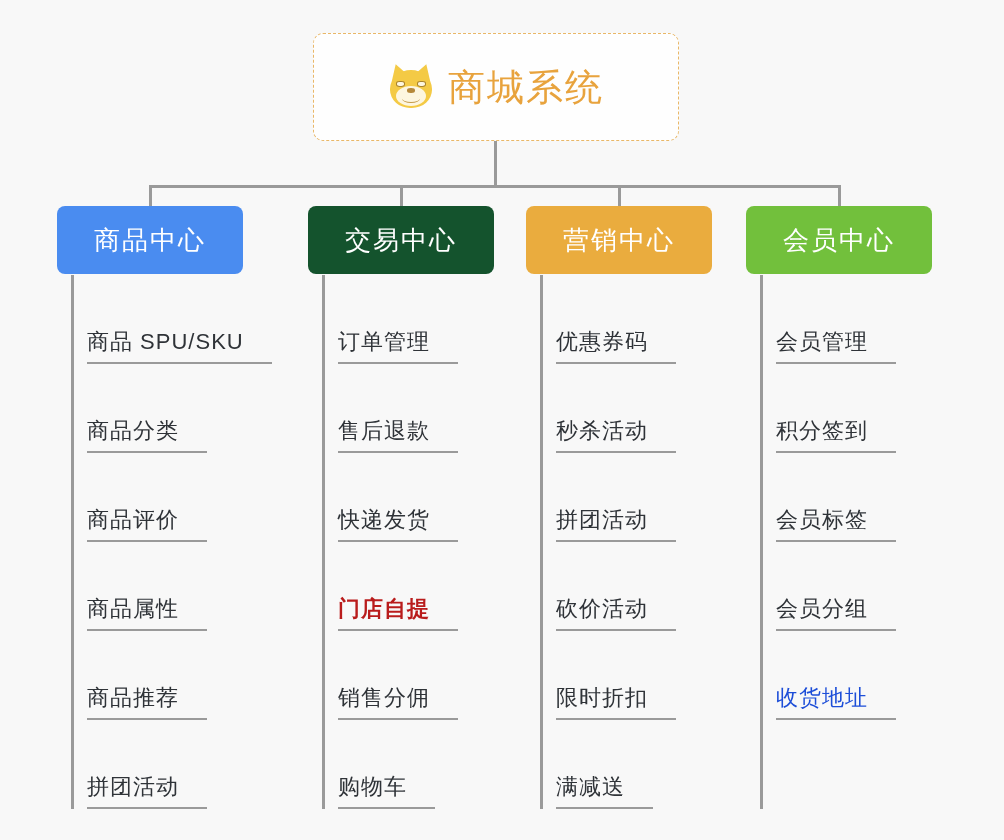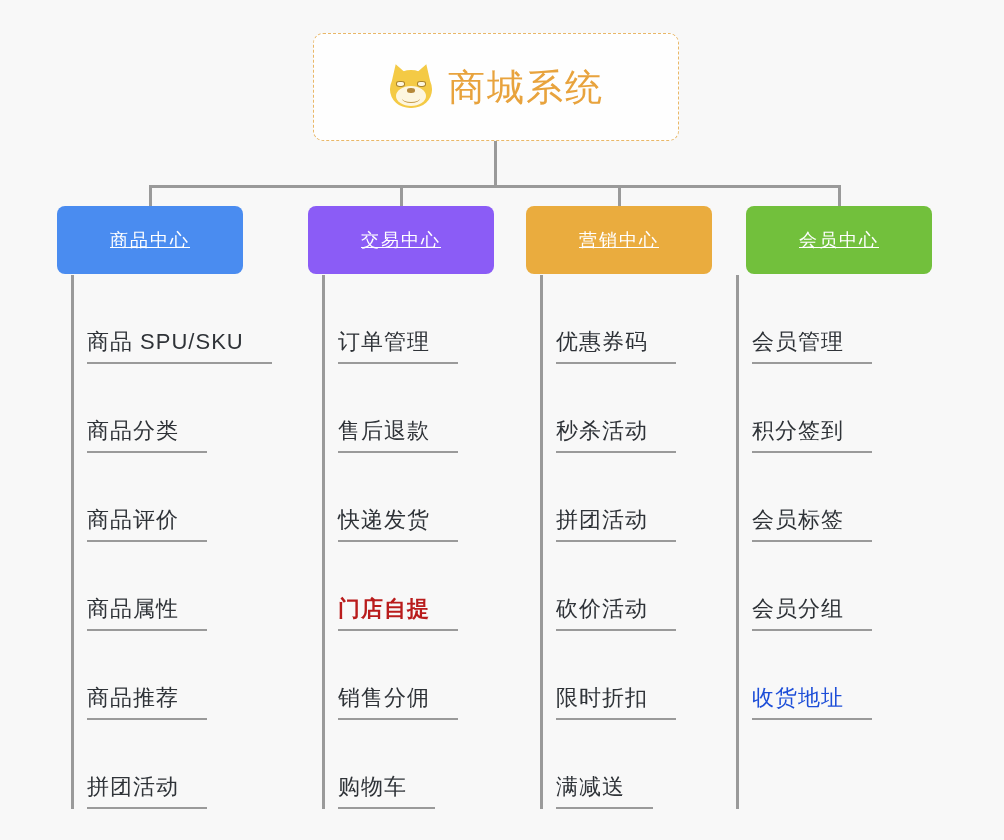--- a/index.html
+++ b/index.html
@@ -111,24 +111,23 @@
 
   
   .cat-header {
     position: absolute;
     height: 68px;
     border-radius: 8px;
     display: flex;
     align-items: center;
     justify-content: center;
     color: #ffffff;
-    font-size: 18px;
+    font-size: 26px;
     letter-spacing: 2px;
     white-space: nowrap;
-    text-decoration: underline;
   }
 
   
   .leaf-col {
     position: absolute;
     top: 275px;
   }
   .leaf-spine {
     position: absolute;
     left: 0;
@@ -178,21 +177,21 @@
   <div class="line v-line" style="left: 494px; top: 141px; height: 46px; background: rgb(154, 154, 154);"></div>
   <div class="line h-line" style="left: 150px; top: 185px; width: 690px; background: rgb(154, 154, 154);"></div>
   <div class="line v-line" style="left: 149px; top: 185px; height: 22px; background: rgb(154, 154, 154);"></div>
   <div class="line v-line" style="left: 400px; top: 185px; height: 22px; background: rgb(154, 154, 154);"></div>
   <div class="line v-line" style="left: 618px; top: 185px; height: 22px; background: rgb(154, 154, 154);"></div>
   <div class="line v-line" style="left: 838px; top: 185px; height: 22px; background: rgb(154, 154, 154);"></div>
 
   <div class="cat-header" style="left: 57px; top: 206px; width: 186px; background: rgb(74, 140, 240);">
     <span>商品中心</span>
   </div>
-  <div class="cat-header" style="left: 308px; top: 206px; width: 186px; background: #8b5cf6;">
+  <div class="cat-header" style="left: 308px; top: 206px; width: 186px; background: #14532d;">
     <span>交易中心</span>
   </div>
   <div class="cat-header" style="left: 526px; top: 206px; width: 186px; background: rgb(234, 172, 62);">
     <span>营销中心</span>
   </div>
   <div class="cat-header" style="left: 746px; top: 206px; width: 186px; background: rgb(114, 192, 60);">
     <span>会员中心</span>
   </div>
 
   <div class="leaf-col" style="left:71px;">
@@ -254,21 +253,21 @@
       <span class="leaf-label" style="color: rgb(47, 51, 56); border-bottom-color: rgb(154, 154, 154);">砍价活动</span>
     </div>
     <div class="leaf-item">
       <span class="leaf-label" style="color: rgb(47, 51, 56); border-bottom-color: rgb(154, 154, 154);">限时折扣</span>
     </div>
     <div class="leaf-item">
       <span class="leaf-label" style="color: rgb(47, 51, 56); border-bottom-color: rgb(154, 154, 154);">满减送</span>
     </div>
   </div>
 
-  <div class="leaf-col" style="left:736px;">
+  <div class="leaf-col" style="left:760px;">
     <div class="leaf-spine" style="height: 534px; background: rgb(154, 154, 154);"></div>
     <div class="leaf-item">
       <span class="leaf-label" style="color: rgb(47, 51, 56); border-bottom-color: rgb(154, 154, 154);">会员管理</span>
     </div>
     <div class="leaf-item">
       <span class="leaf-label" style="color: rgb(47, 51, 56); border-bottom-color: rgb(154, 154, 154);">积分签到</span>
     </div>
     <div class="leaf-item">
       <span class="leaf-label" style="color: rgb(47, 51, 56); border-bottom-color: rgb(154, 154, 154);">会员标签</span>
     </div>

